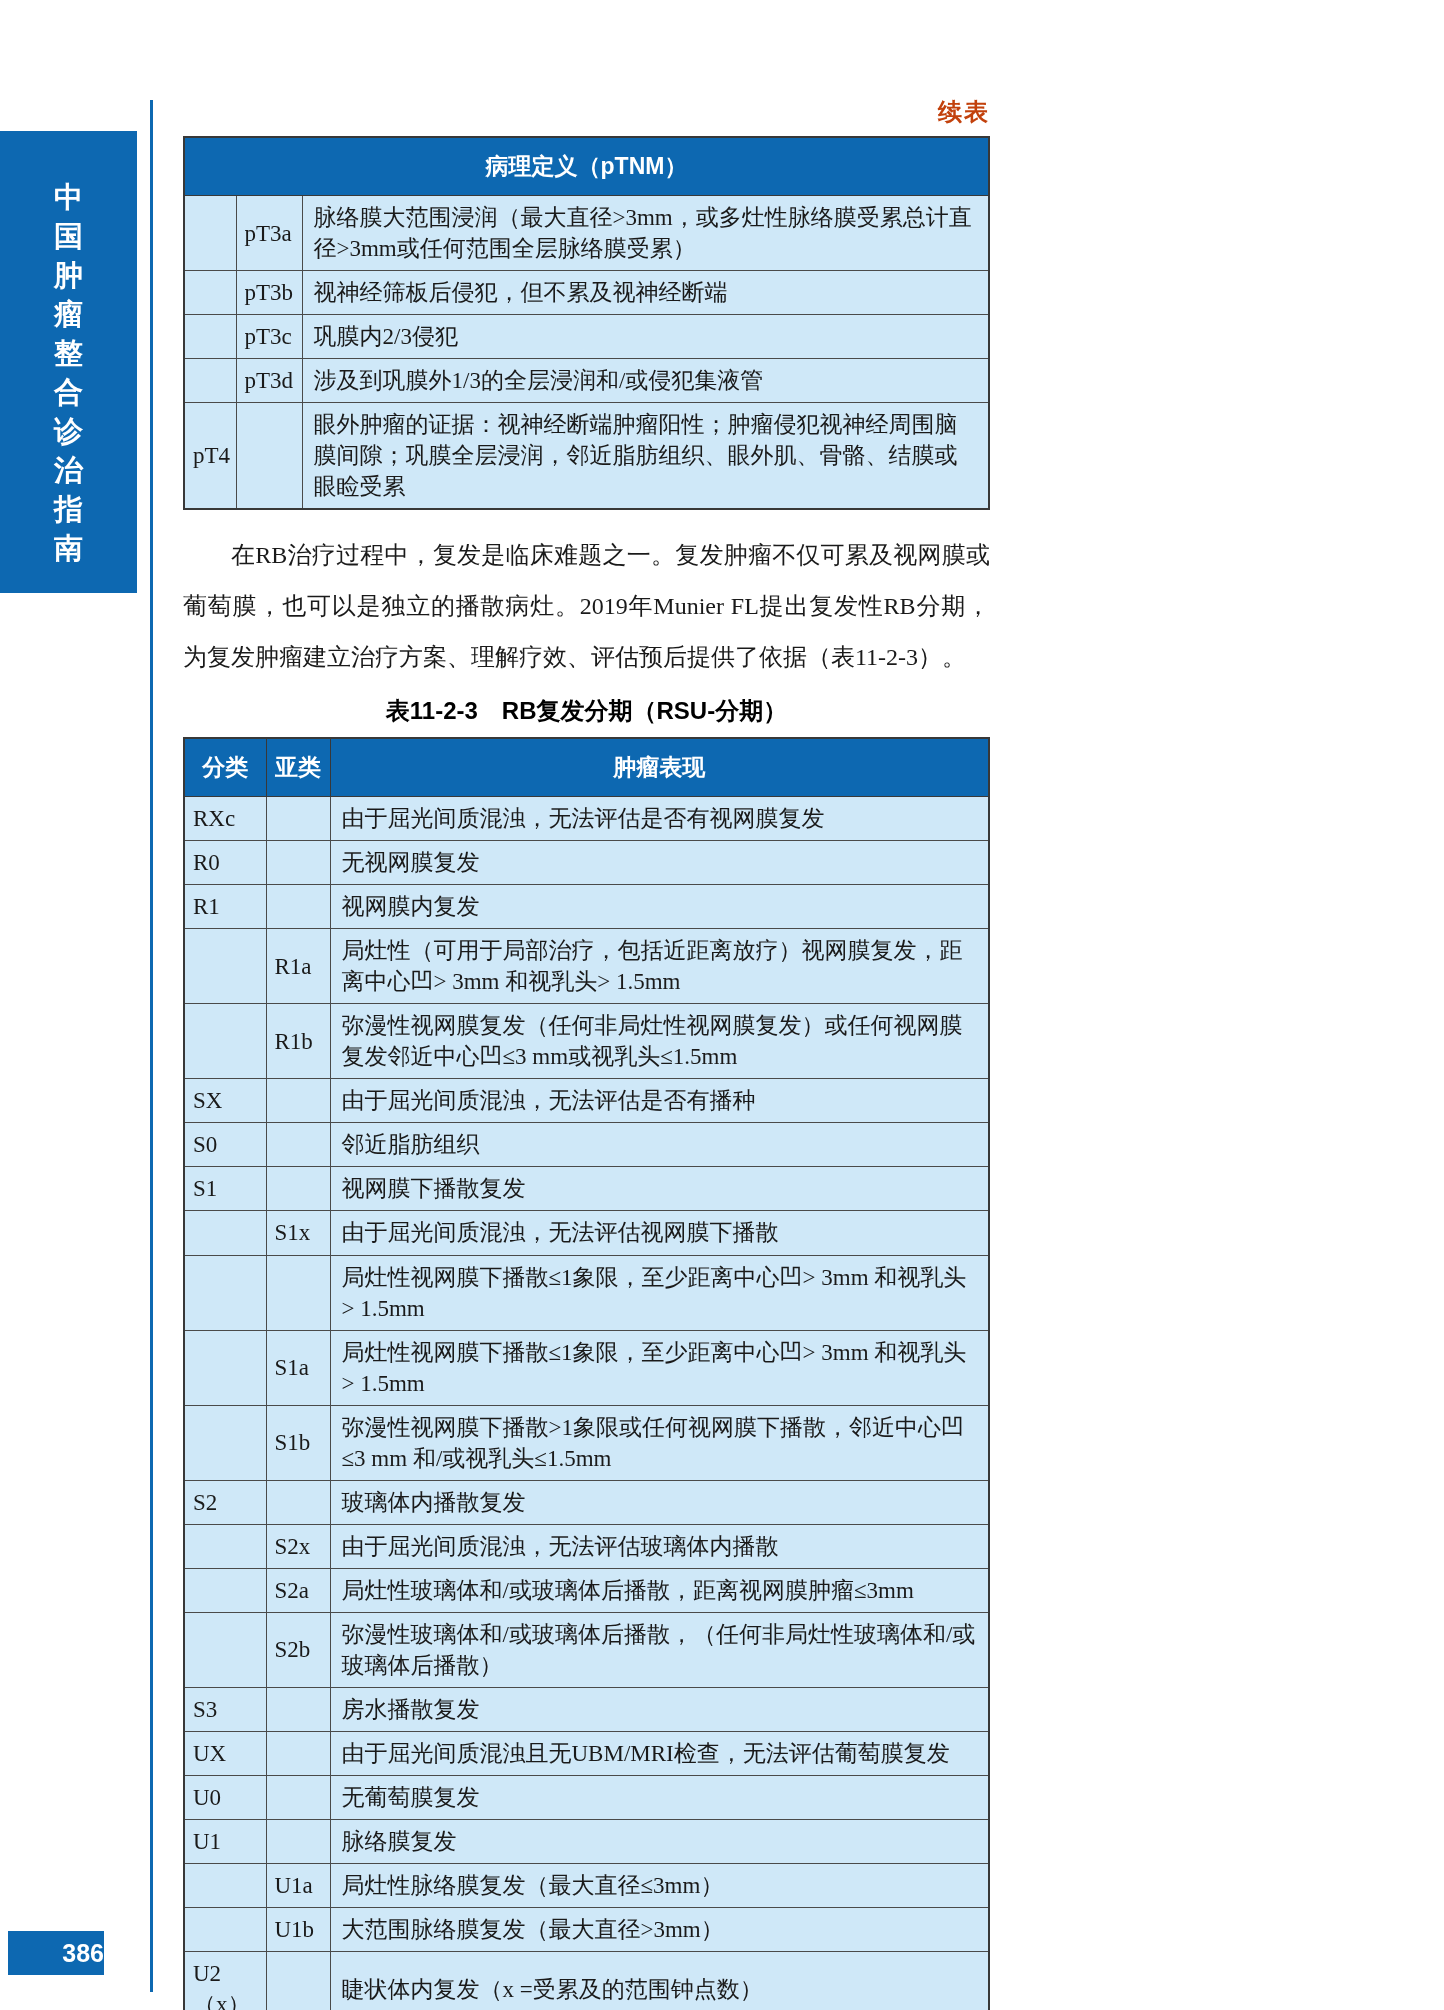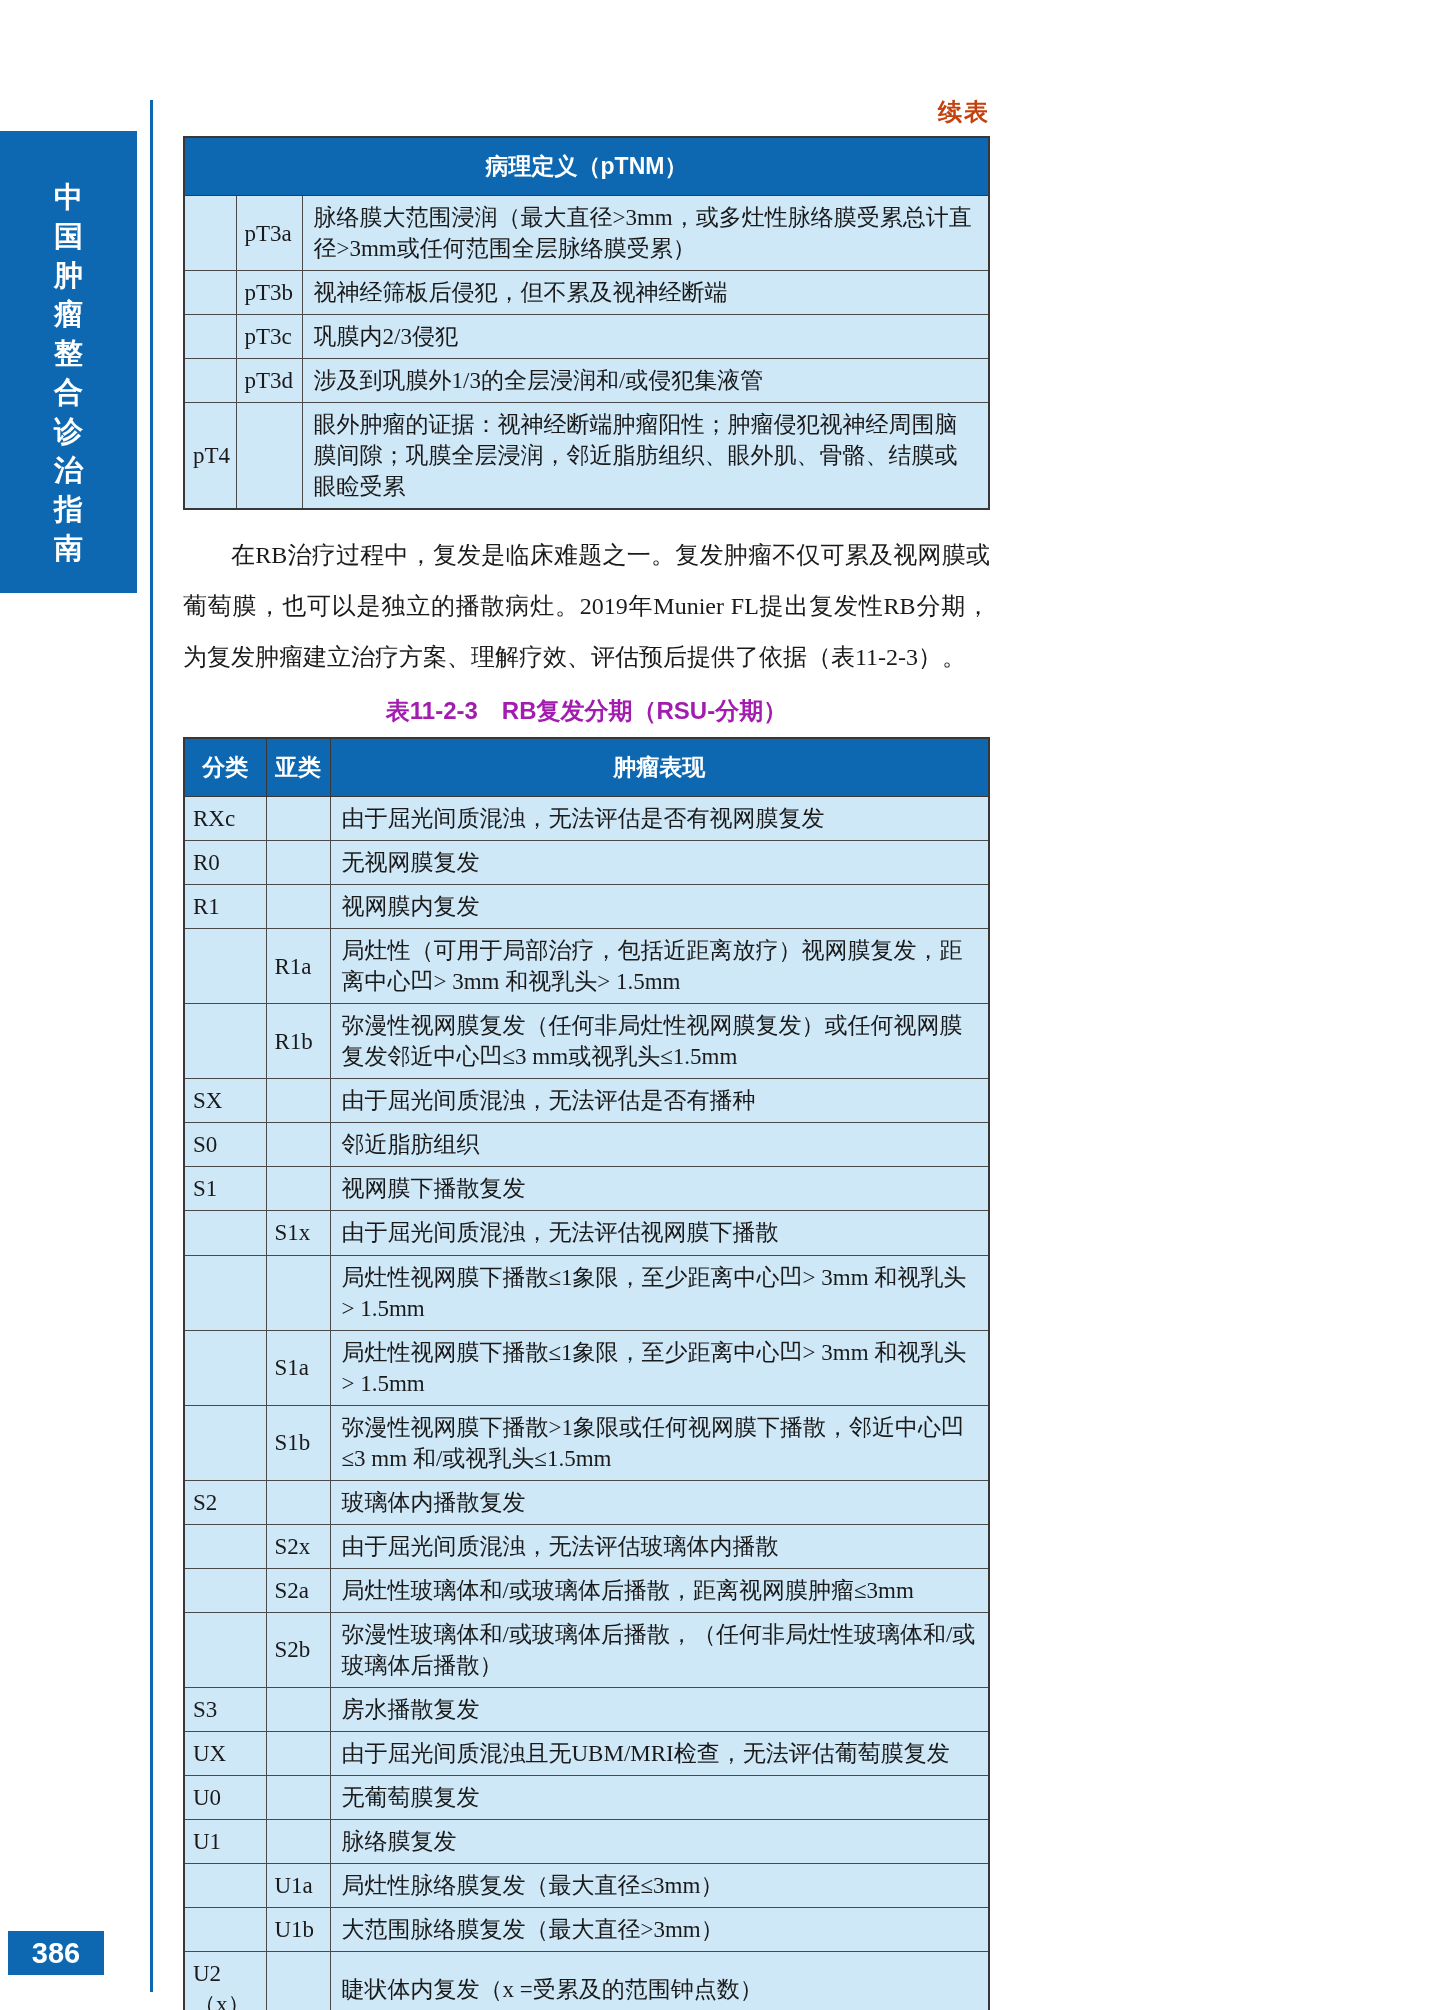--- a/index.html
+++ b/index.html
@@ -17,22 +17,22 @@
   .sidebar-band span {
     color:#ffffff; font-family:"Liberation Sans","DejaVu Sans",sans-serif;
     font-weight:bold; font-size:29px; line-height:1;
   }
   .divider {
     position:absolute; left:150px; top:100px; width:3px; height:1892px;
     background:#0d68b1;
   }
   .page-badge {
     position:absolute; left:8px; top:1931px; width:96px; height:44px;
-    background:#0d68b1; color:#ffffff; display:flex; align-items:center; justify-content:center;
-    font-family:"Liberation Sans","DejaVu Sans",sans-serif; font-weight:bold; font-size:29px;
+    background:#0d68b1; color:#ffffff; display:flex; align-items:center; justify-content:flex-end;
+    font-family:"Liberation Sans","DejaVu Sans",sans-serif; font-weight:bold; font-size:25px;
   }
   
   .content { position:absolute; left:183px; top:96px; width:807px; }
   .cont-label {
     text-align:right; font-size:24px; font-weight:600; letter-spacing:2px; color:#c2410c;
   }
   .tbl {
     width:100%; border-collapse:collapse; border:2.5px solid #383838;
     margin-top:8px; table-layout:fixed;
   }
@@ -45,21 +45,21 @@
     background:#cfe8f8; border:1.5px solid #4a4a4a;
     font-size:23px; line-height:1.35; padding:6px 11px; vertical-align:middle;
     word-break:break-word;
   }
   .tbl td.code { padding-left:8px; padding-right:4px; }
   .para {
     font-size:24px; line-height:2.12; text-indent:2em; text-align:justify;
     margin:20px 0 8px;
   }
   .caption {
-    text-align:center; color:#a21caf; font-size:24px; font-weight:bold;
+    text-align:center; color:#000000; font-size:24px; font-weight:bold;
     font-family:"Liberation Sans","DejaVu Sans",sans-serif; margin:12px 0 10px;
   }
 </style>
 </head>
 <body>
 
 <div class="page">
 
   <div class="sidebar-band">
       <span>中</span>

